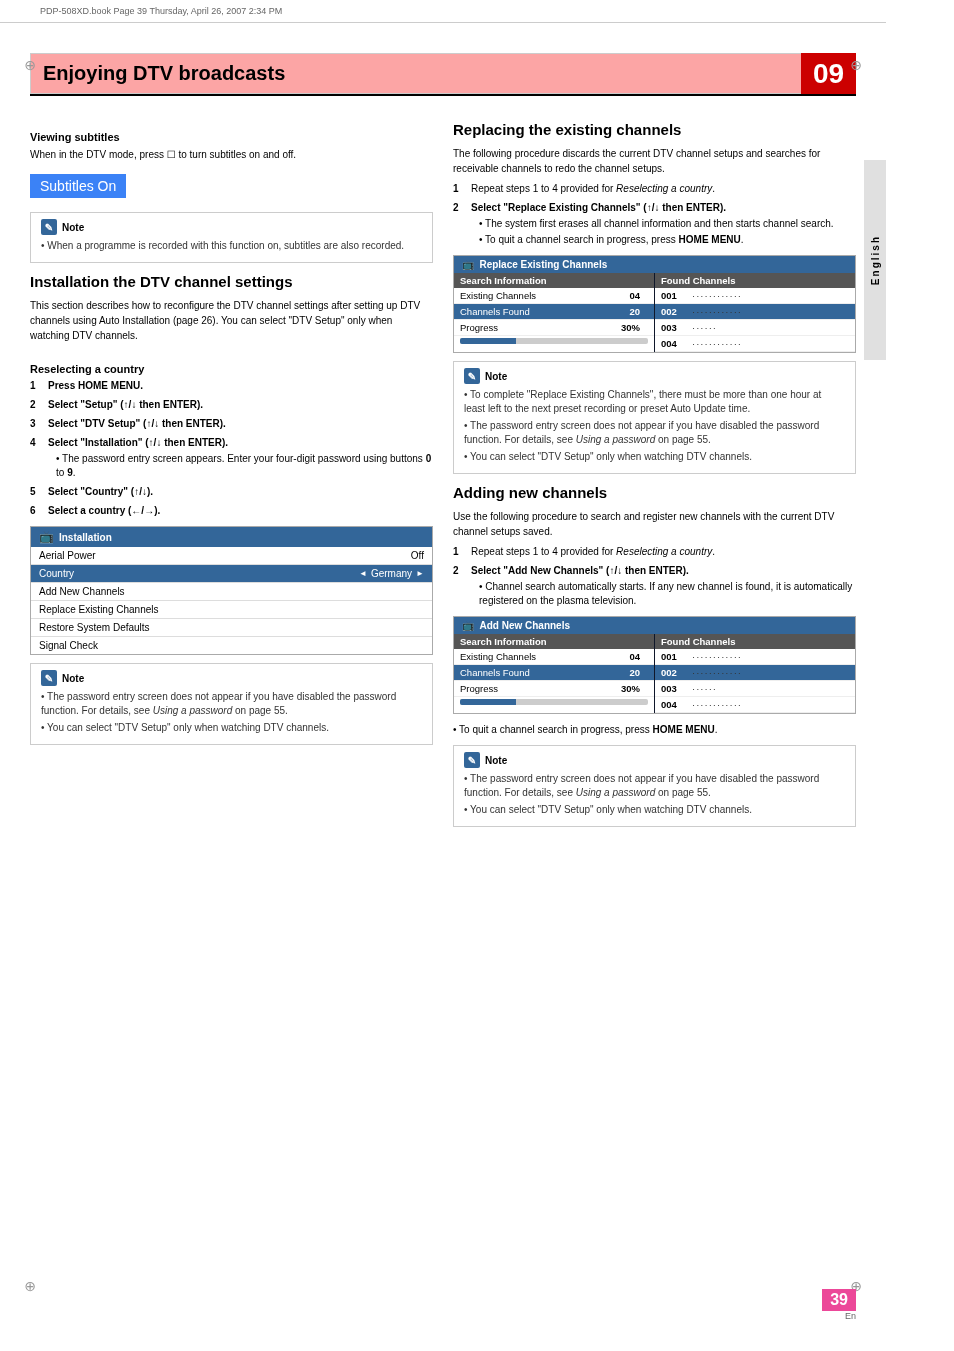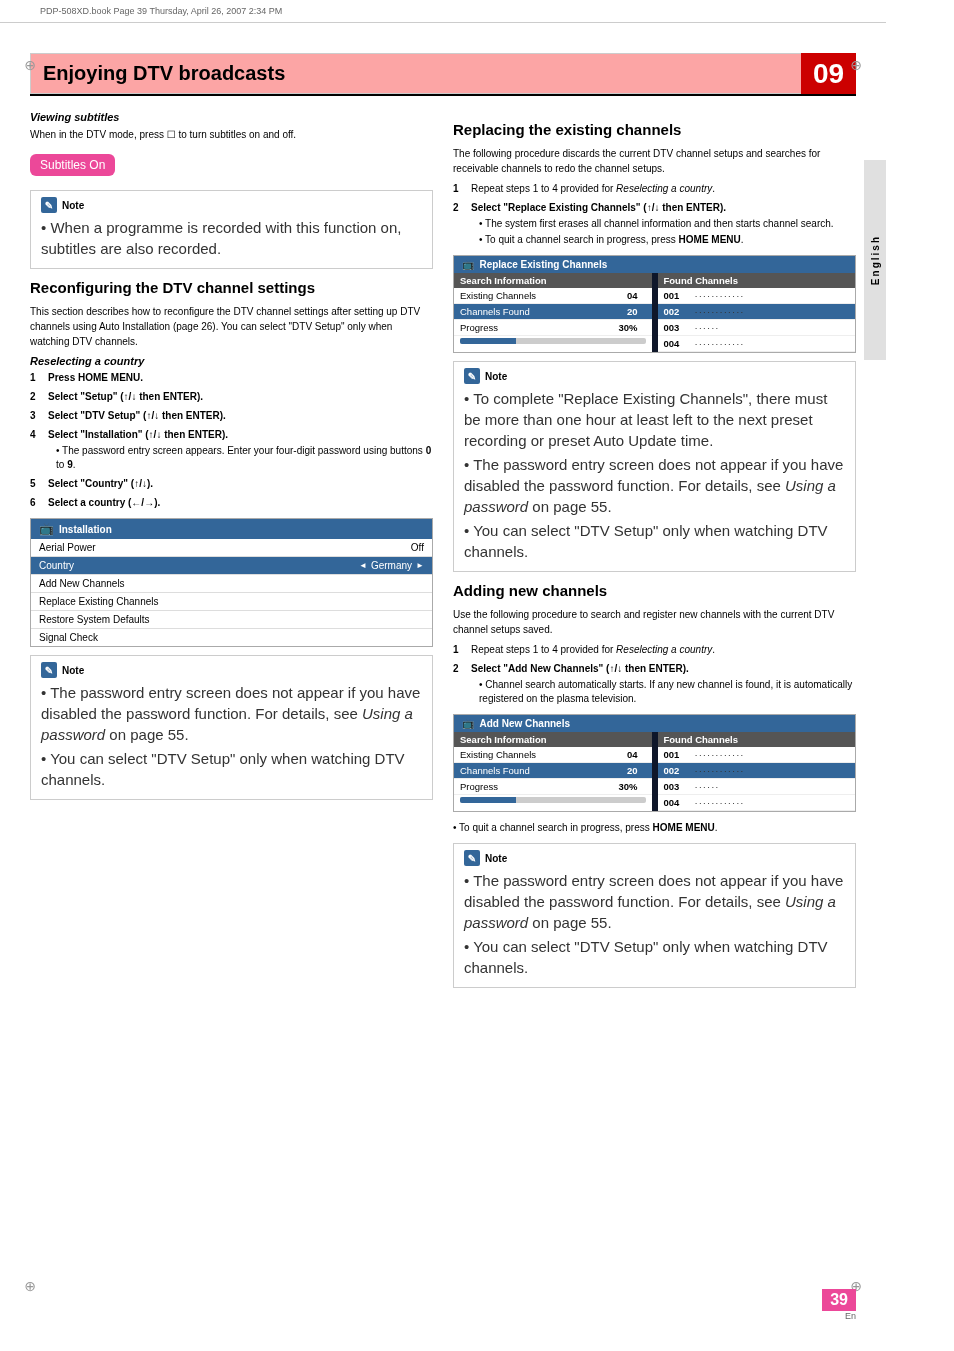--- a/index.html
+++ b/index.html
@@ -117,39 +117,38 @@
       font-size: 15px;
       font-weight: bold;
       margin-bottom: 8px;
       margin-top: 10px;
     }
 
     .subsection-title {
       font-size: 11px;
       font-weight: bold;
       margin-bottom: 4px;
-      margin-top: 0;
-      font-style: italic;
+      margin-top: 20px;
     }
 
     p.body-text {
       font-size: 10px;
       line-height: 1.5;
       margin-bottom: 6px;
     }
 
     
     .subtitle-btn {
       display: inline-block;
-      background: #ec4899;
+      background: #3b82f6;
       color: #fff;
       padding: 4px 10px;
-      font-size: 12px;
+      font-size: 14px;
       margin: 6px 0;
-      border-radius: 6px;
+      border-radius: 0;
     }
 
     
     .note-box {
       border: 1px solid #ccc;
       padding: 6px 10px;
       margin: 8px 0;
       background: #fff;
     }
     .note-header {
@@ -166,21 +165,21 @@
       background: #336699;
       color: #fff;
       border-radius: 2px;
       display: flex;
       align-items: center;
       justify-content: center;
       font-size: 10px;
       font-weight: bold;
     }
     .note-text {
-      font-size: 15px;
+      font-size: 10px;
       line-height: 1.4;
       color: #333;
     }
     .note-text p {
       margin-bottom: 3px;
     }
 
     
     .numbered-list {
       padding-left: 0;
@@ -265,21 +264,21 @@
       font-weight: bold;
       display: flex;
       align-items: center;
       gap: 5px;
     }
     .channels-dialog-body {
       display: flex;
     }
     .channels-left-panel {
       flex: 1;
-      border-right: 6px solid #0f172a;
+      border-right: 1px solid #0f172a;
     }
     .channels-right-panel {
       flex: 1;
     }
     .panel-header {
       background: #555;
       color: #fff;
       padding: 2px 6px;
       font-size: 9.5px;
       font-weight: bold;
@@ -401,21 +400,21 @@
         <div class="note-header">
           <div class="note-icon">✎</div>
           <span>Note</span>
         </div>
         <div class="note-text">
           <p>• When a programme is recorded with this function on, subtitles are also recorded.</p>
         </div>
       </div>
 
       
-      <div class="section-title">Reconfiguring the DTV channel settings</div>
+      <div class="section-title">Installation the DTV channel settings</div>
       <p class="body-text">
         This section describes how to reconfigure the DTV channel settings after setting up DTV channels using Auto Installation (page 26). You can select "DTV Setup" only when watching DTV channels.
       </p>
 
       <div class="subsection-title">Reselecting a country</div>
 
       <ol class="numbered-list">
         <li>
           <span class="num">1</span>
           <span class="content"><span class="bold">Press HOME MENU.</span></span>

